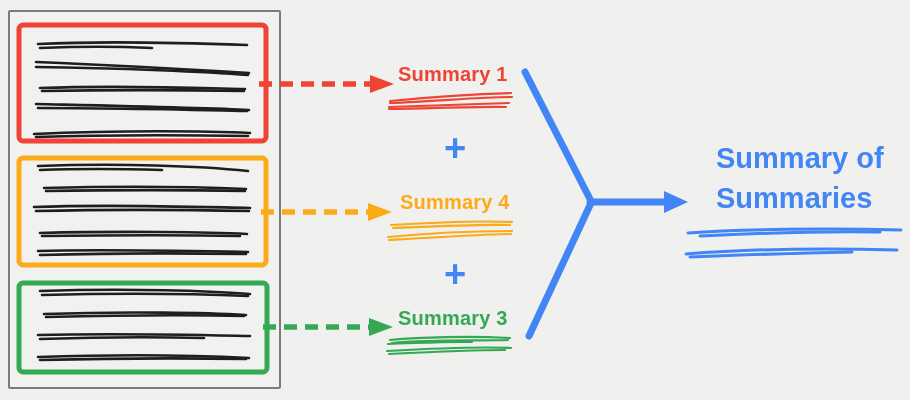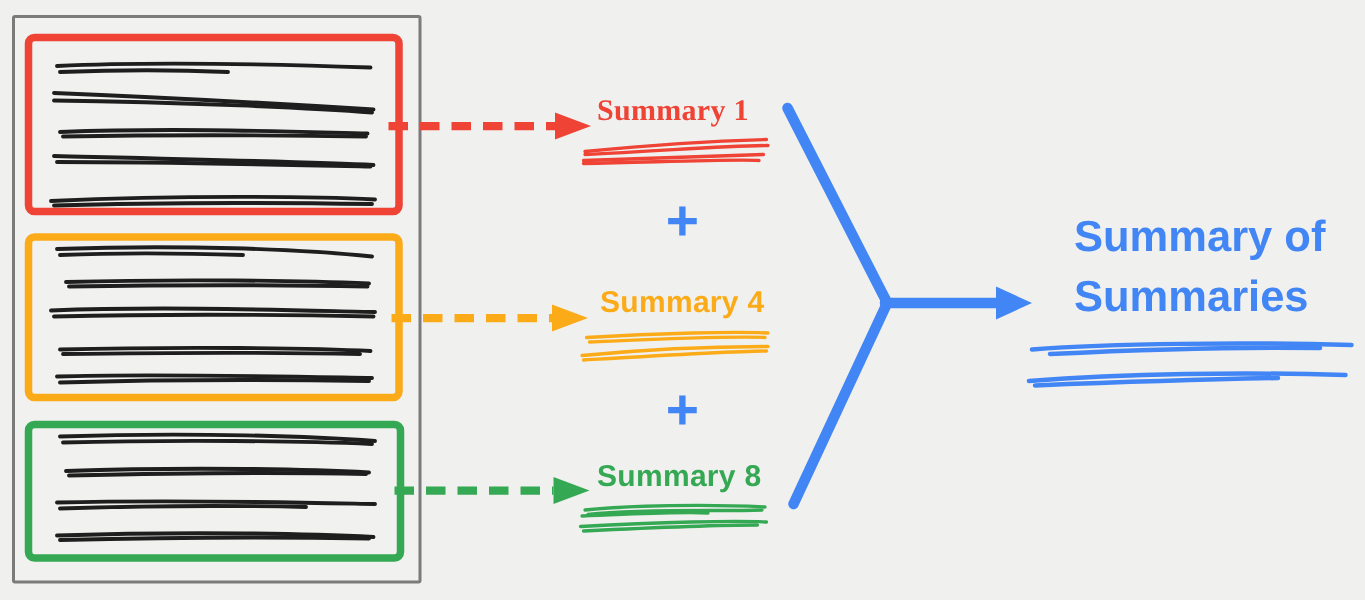--- a/index.html
+++ b/index.html
@@ -141,21 +141,21 @@
     <polygon points="664,191 688,202 664,213" fill="#4285f4"></polygon>
 
     <g fill="none" stroke-width="3" stroke-linecap="round" stroke="#4285f4">
       <path d="M688 233 C 740 229, 830 228, 901 230"></path>
       <path d="M700 236 C 760 233, 820 231, 880 232"></path>
       <path d="M686 254 C 750 249, 830 248, 897 250"></path>
       <path d="M690 257 C 740 255, 800 253, 852 252"></path>
     </g>
   </svg>
 
-  <div class="label summary-label c-red" style="left:398px; top:63px;font-family:Liberation Serif, serif;">Summary 1</div>
+  <div class="label summary-label c-red" style="left:398px; top:63px;">Summary 1</div>
   <div class="label summary-label c-orange" style="left:400px; top:191px;">Summary 4</div>
-  <div class="label summary-label c-green" style="left:398px; top:307px;">Summary 8</div>
+  <div class="label summary-label c-green" style="left:398px; top:307px;">Summary 3</div>
 
   <div class="plus" style="left:437px; top:128px;">+</div>
   <div class="plus" style="left:437px; top:254px;">+</div>
 
   <div class="result-title">Summary of Summaries</div>
 </div>
 
 </body></html>

